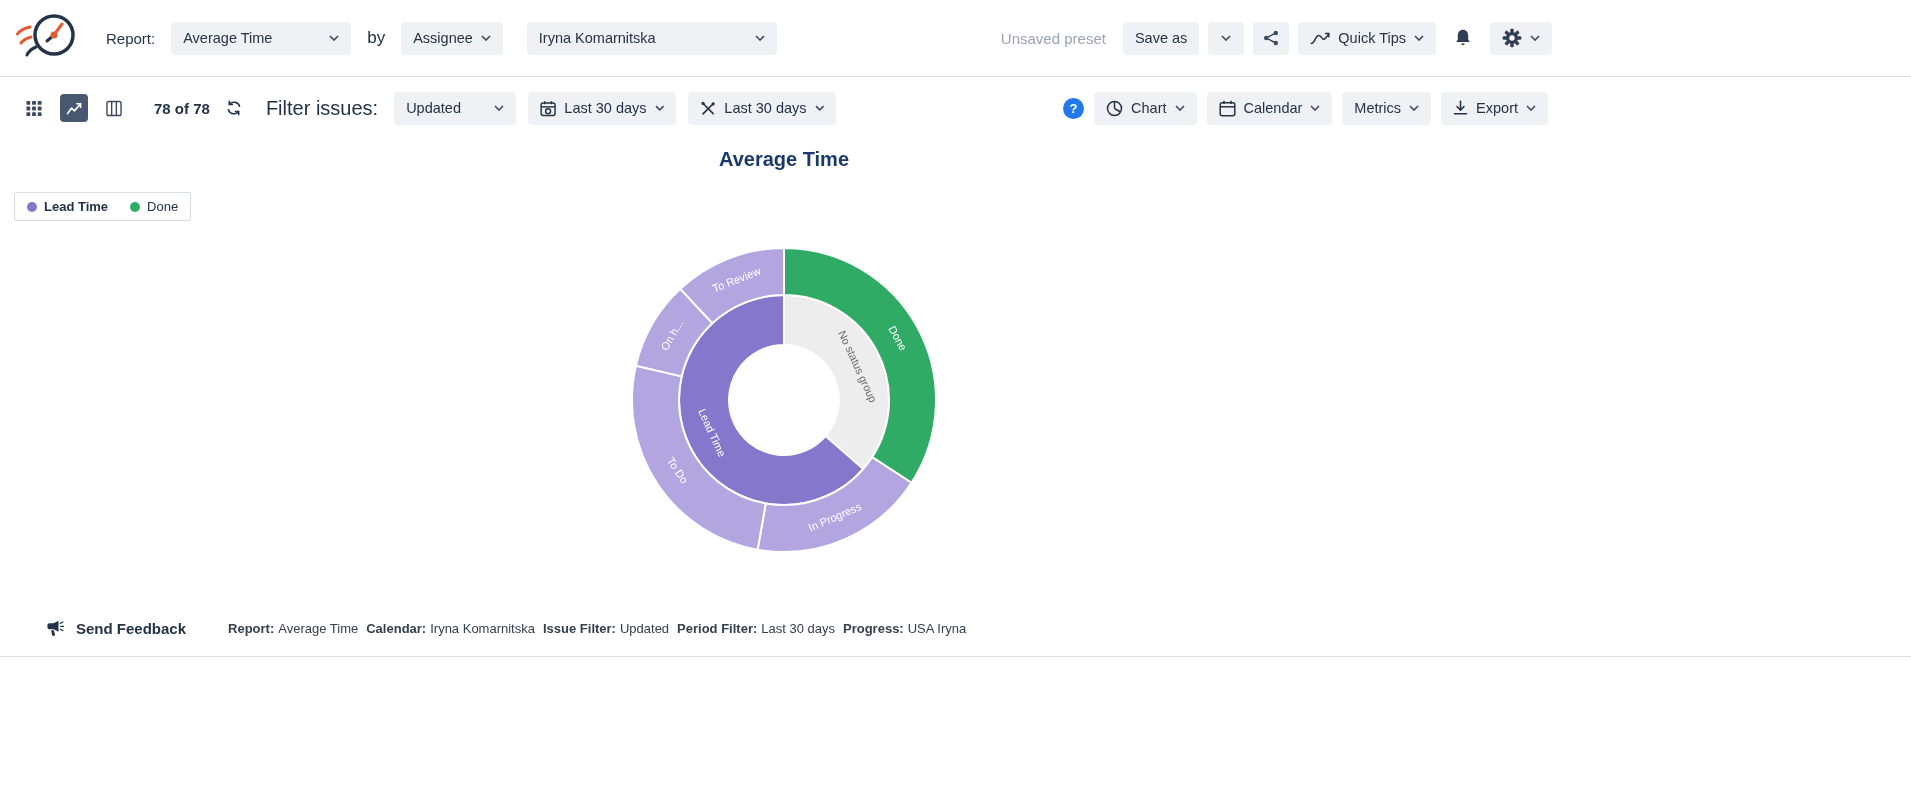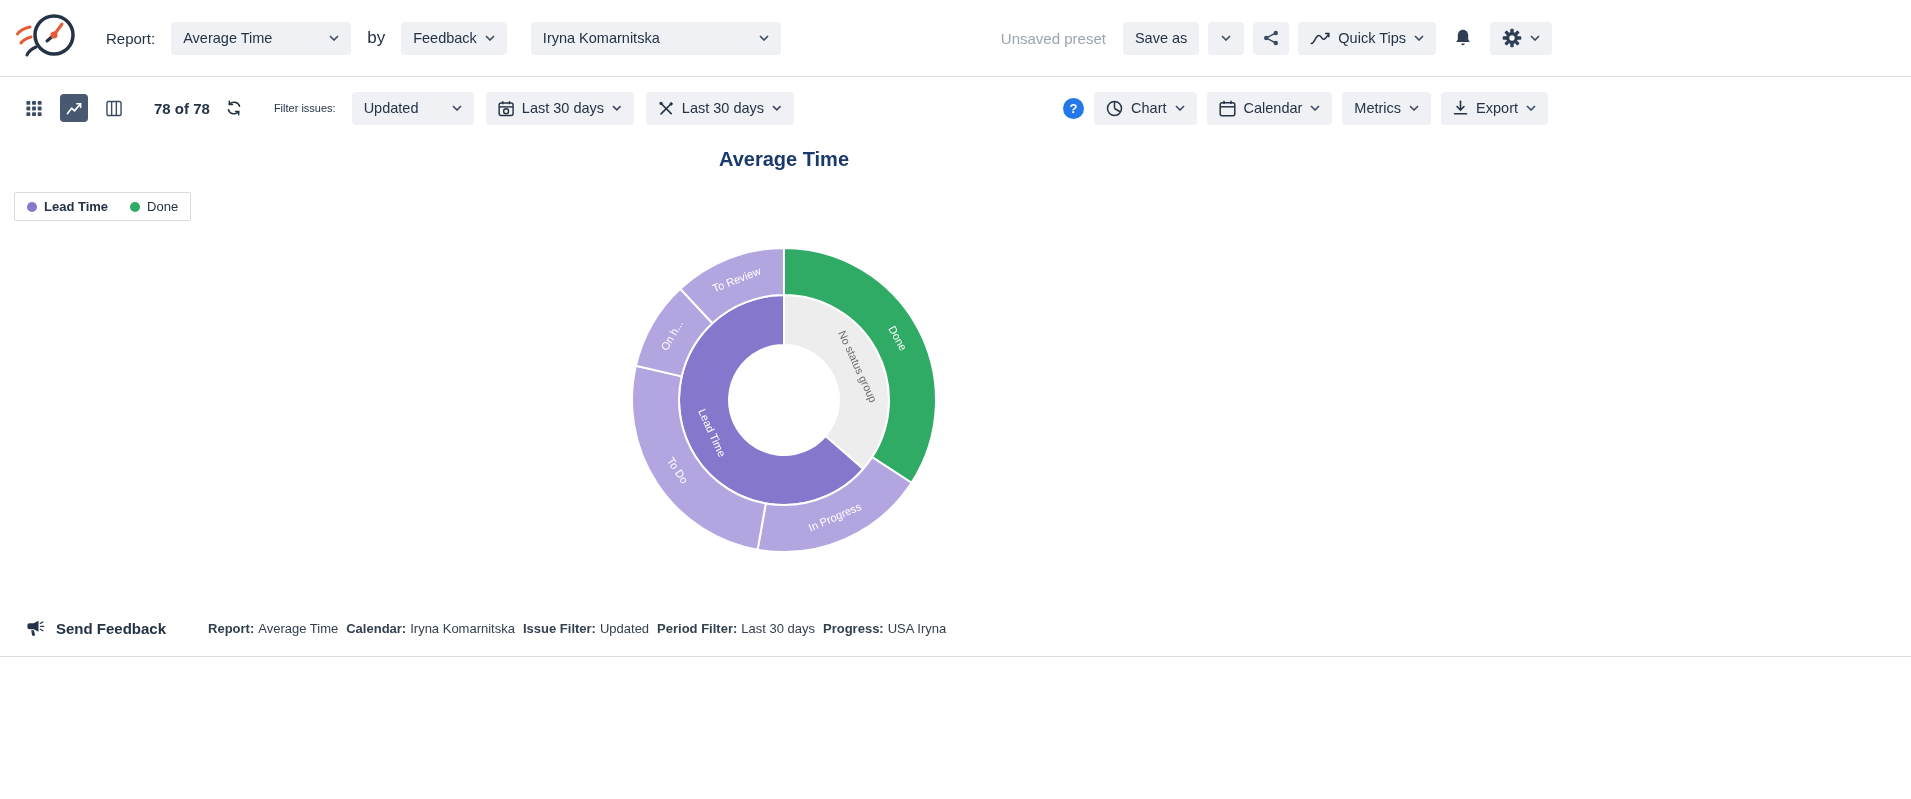--- a/index.html
+++ b/index.html
@@ -32,40 +32,40 @@
   .divider.top { top:76px; }
   .divider.bottom { top:656px; }
 
   
   .toolbar { margin-top:14px; display:flex; align-items:center; padding:0 20px; gap:12px; height:36px; }
   .view-btn { width:28px; height:28px; display:inline-flex; align-items:center; justify-content:center;
               border:none; border-radius:4px; background:transparent; cursor:pointer; }
   .view-btn.active { background:#475870; }
   .count { font-weight:700; font-size:15px; margin-left:14px; white-space:nowrap; }
   .sync { display:inline-flex; margin:0 2px; cursor:pointer; background:none; border:none; padding:2px; }
-  .tb-label { font-size:11px; margin:0 4px 0 16px; white-space:nowrap; }
+  .tb-label { font-size:20px; margin:0 4px 0 8px; white-space:nowrap; }
   .w-filter { width:122px; }
   .w-period { width:148px; }
   .tb-right { margin-left:auto; display:flex; align-items:center; gap:10px; }
   .help { width:21px; height:21px; border-radius:50%; background:#2479e9; color:#fff; font-size:13px;
           font-weight:700; display:inline-flex; align-items:center; justify-content:center;
           cursor:pointer; border:none; }
 
   
   .page-title { text-align:center; margin-top:22px; font-size:20px; font-weight:700; color:#1a3a6b; }
   .legend { position:absolute; left:14px; top:192px; display:flex; align-items:center; gap:22px;
             border:1px solid #d8dbe0; background:#fff; padding:6px 12px; border-radius:2px; }
   .legend-item { display:flex; align-items:center; gap:7px; font-size:13px; cursor:pointer; }
   .legend-item.bold { font-weight:700; }
   .dot { width:10px; height:10px; border-radius:50%; }
   .chart-wrap { position:absolute; left:574px; top:190px; width:420px; height:420px; }
 
   
   .footer { position:absolute; top:600px; left:0; width:1568px; height:56px; display:flex;
-            align-items:center; padding:0 20px; }
+            align-items:center; padding:0 40px; }
   .feedback { display:flex; align-items:center; gap:9px; font-size:15px; font-weight:700;
               cursor:pointer; background:none; border:none; color:#243346; font-family:inherit; }
   .summary { display:flex; align-items:center; gap:8px; margin-left:36px; font-size:13px; color:#33404e; }
   .sum-item { white-space:nowrap; }
   .sum-item .lbl { font-weight:700; margin-right:4px; }
 </style>
 </head>
 <body>
 
 <div class="app">
@@ -88,21 +88,21 @@
     <button class="btn select w-report">
       <span>Average Time</span>
       <svg width="10" height="6" viewBox="0 0 10 6" fill="none" stroke="#3c4a5f" stroke-width="1.6">
           <polyline points="1,1 5,5 9,1"></polyline>
         </svg>
     </button>
 
     <span class="by-label">by</span>
 
     <button class="btn select">
-      <span>Feedback</span>
+      <span>Assignee</span>
       <svg width="10" height="6" viewBox="0 0 10 6" fill="none" stroke="#3c4a5f" stroke-width="1.6">
           <polyline points="1,1 5,5 9,1"></polyline>
         </svg>
     </button>
 
     <button class="btn select w-person">
       <span>Iryna Komarnitska</span>
       <svg width="10" height="6" viewBox="0 0 10 6" fill="none" stroke="#3c4a5f" stroke-width="1.6">
           <polyline points="1,1 5,5 9,1"></polyline>
         </svg>

